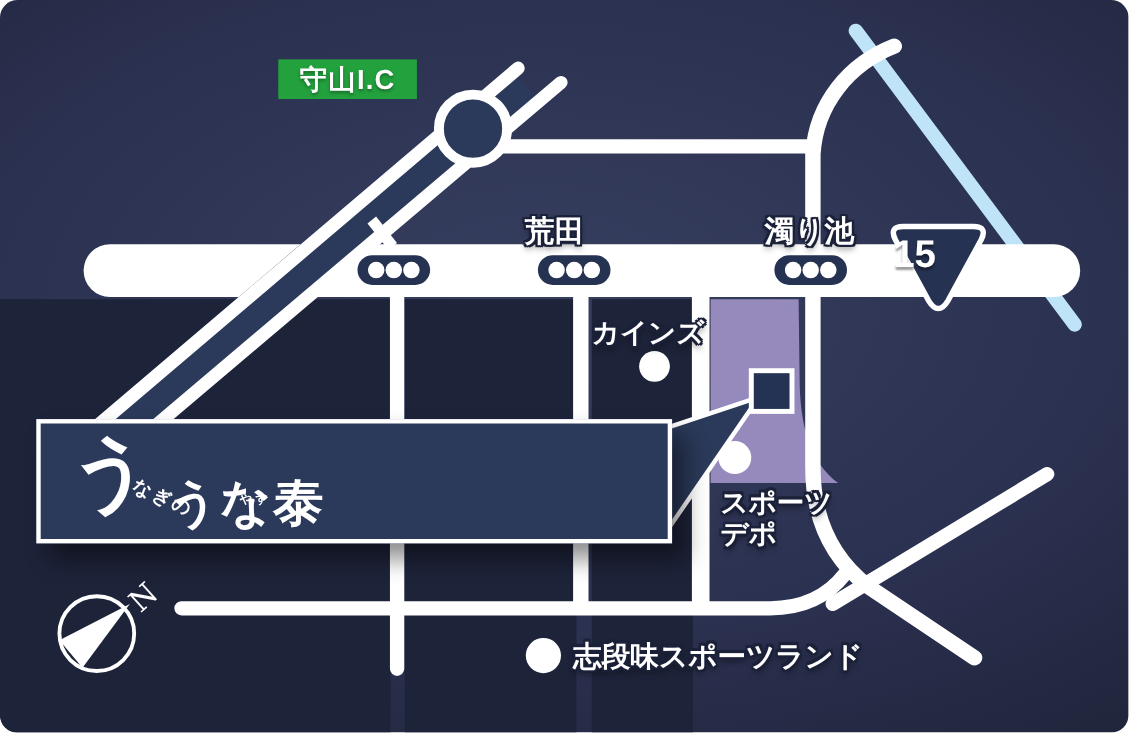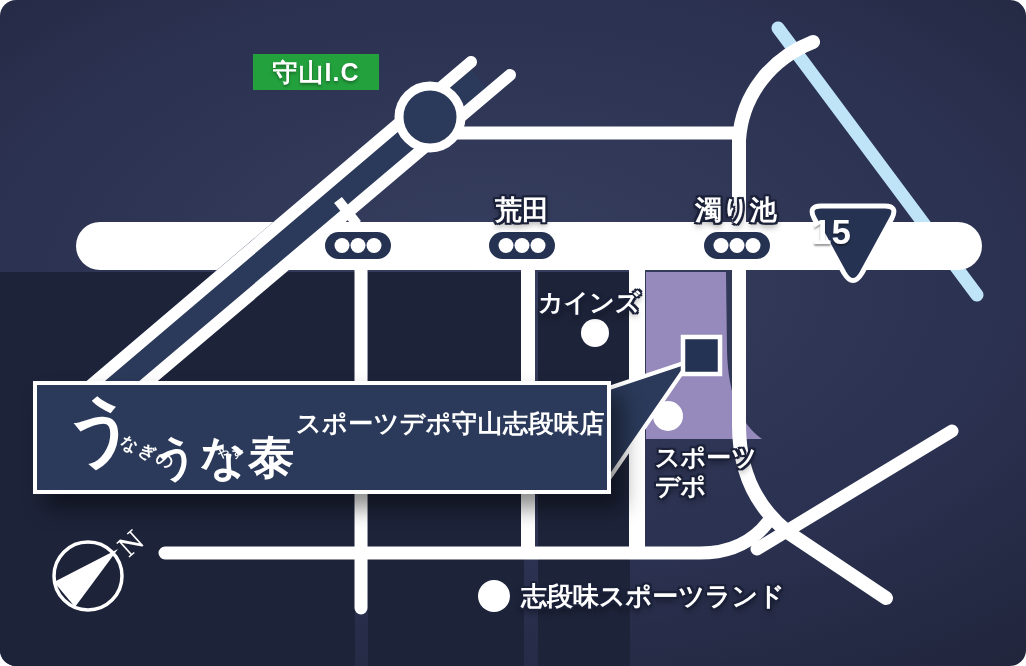--- a/index.html
+++ b/index.html
@@ -75,21 +75,21 @@
     font-size:25px;color:#ffffff;font-weight:bold;letter-spacing:.5px;
   }
 
   .north-label{
     position:absolute;left:119px;top:528px;
     color:#ffffff;font-size:27px;
     font-family:"DejaVu Serif", serif;
     transform:rotate(-42deg);
   }
 
-  .lbl-arata{left:495px;top:192px;font-size:27px;}
+  .lbl-arata{left:477px;top:192px;font-size:27px;}
   .lbl-nigoriike{left:695px;top:192px;font-size:27px;}
   .lbl-cainz{left:538px;top:286px;font-size:25px;}
   .lbl-depo{left:655px;top:443px;font-size:25px;line-height:29px;white-space:pre-line;}
   .lbl-sportsland{left:521px;top:579px;font-size:26px;}
 </style>
 </head>
 <body>
 
 <div class="map-card">
 
@@ -177,18 +177,17 @@
 
   <div class="map-label lbl-cainz">カインズ</div>
   <div class="map-label lbl-depo"><span>スポーツ</span><br><span>デポ</span></div>
   <div class="map-label lbl-sportsland">志段味スポーツランド</div>
 
   <div class="info-box">
     <span class="logo-u">う</span>
     <span class="logo-nagino">なぎの</span>
     <span class="logo-furigana">やす</span>
     <span class="logo-name">うな泰</span>
-    <div class="box-line1">スポーツデポ守山志段味店</div>
   </div>
 
   <div class="north-label">N</div>
 
 </div>
 
 </body></html>

